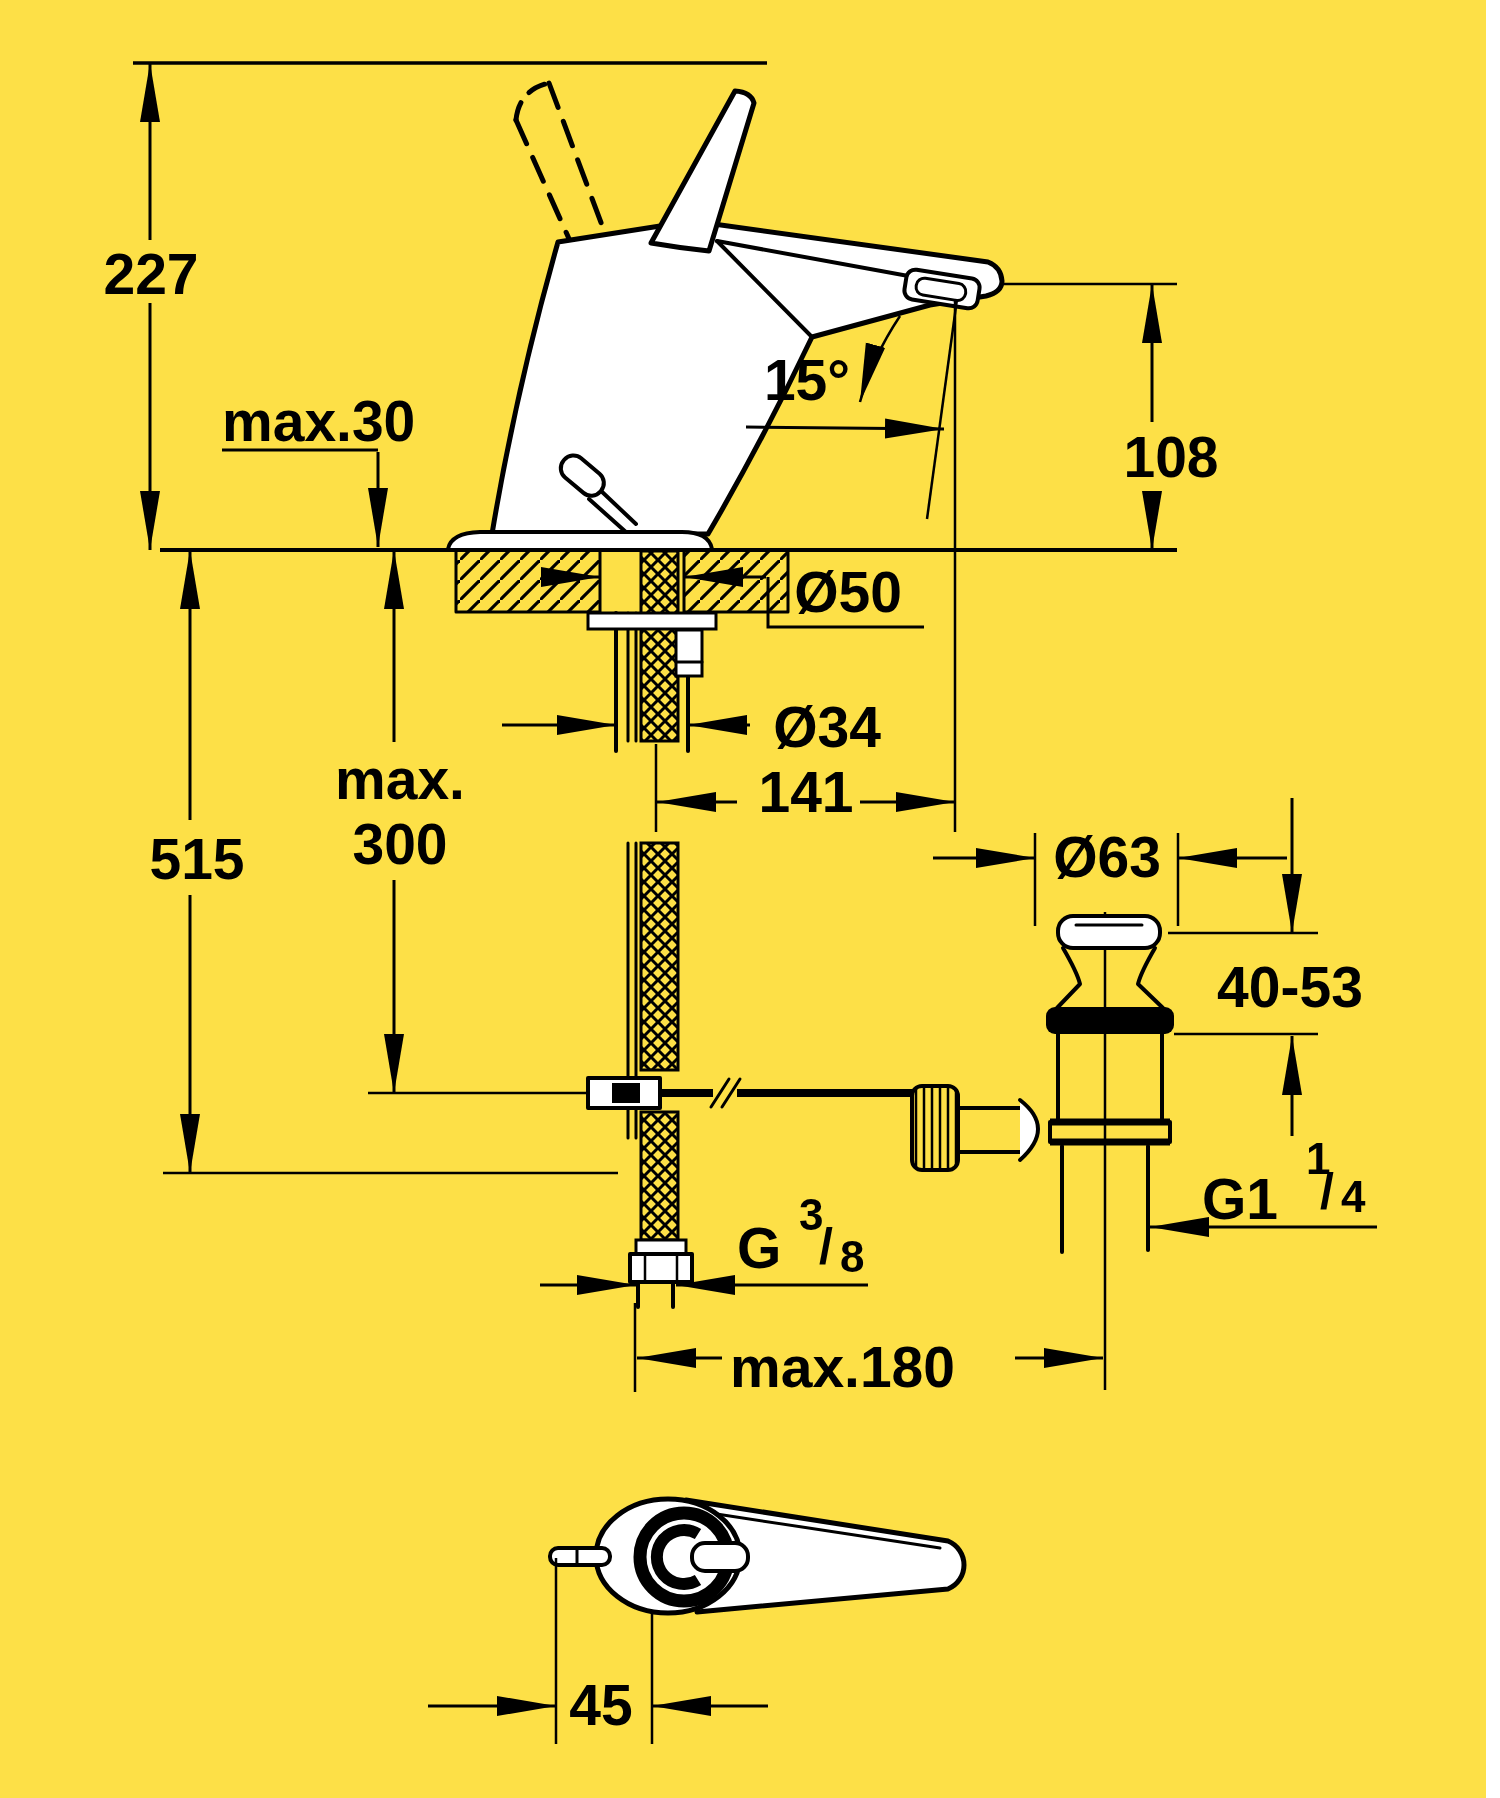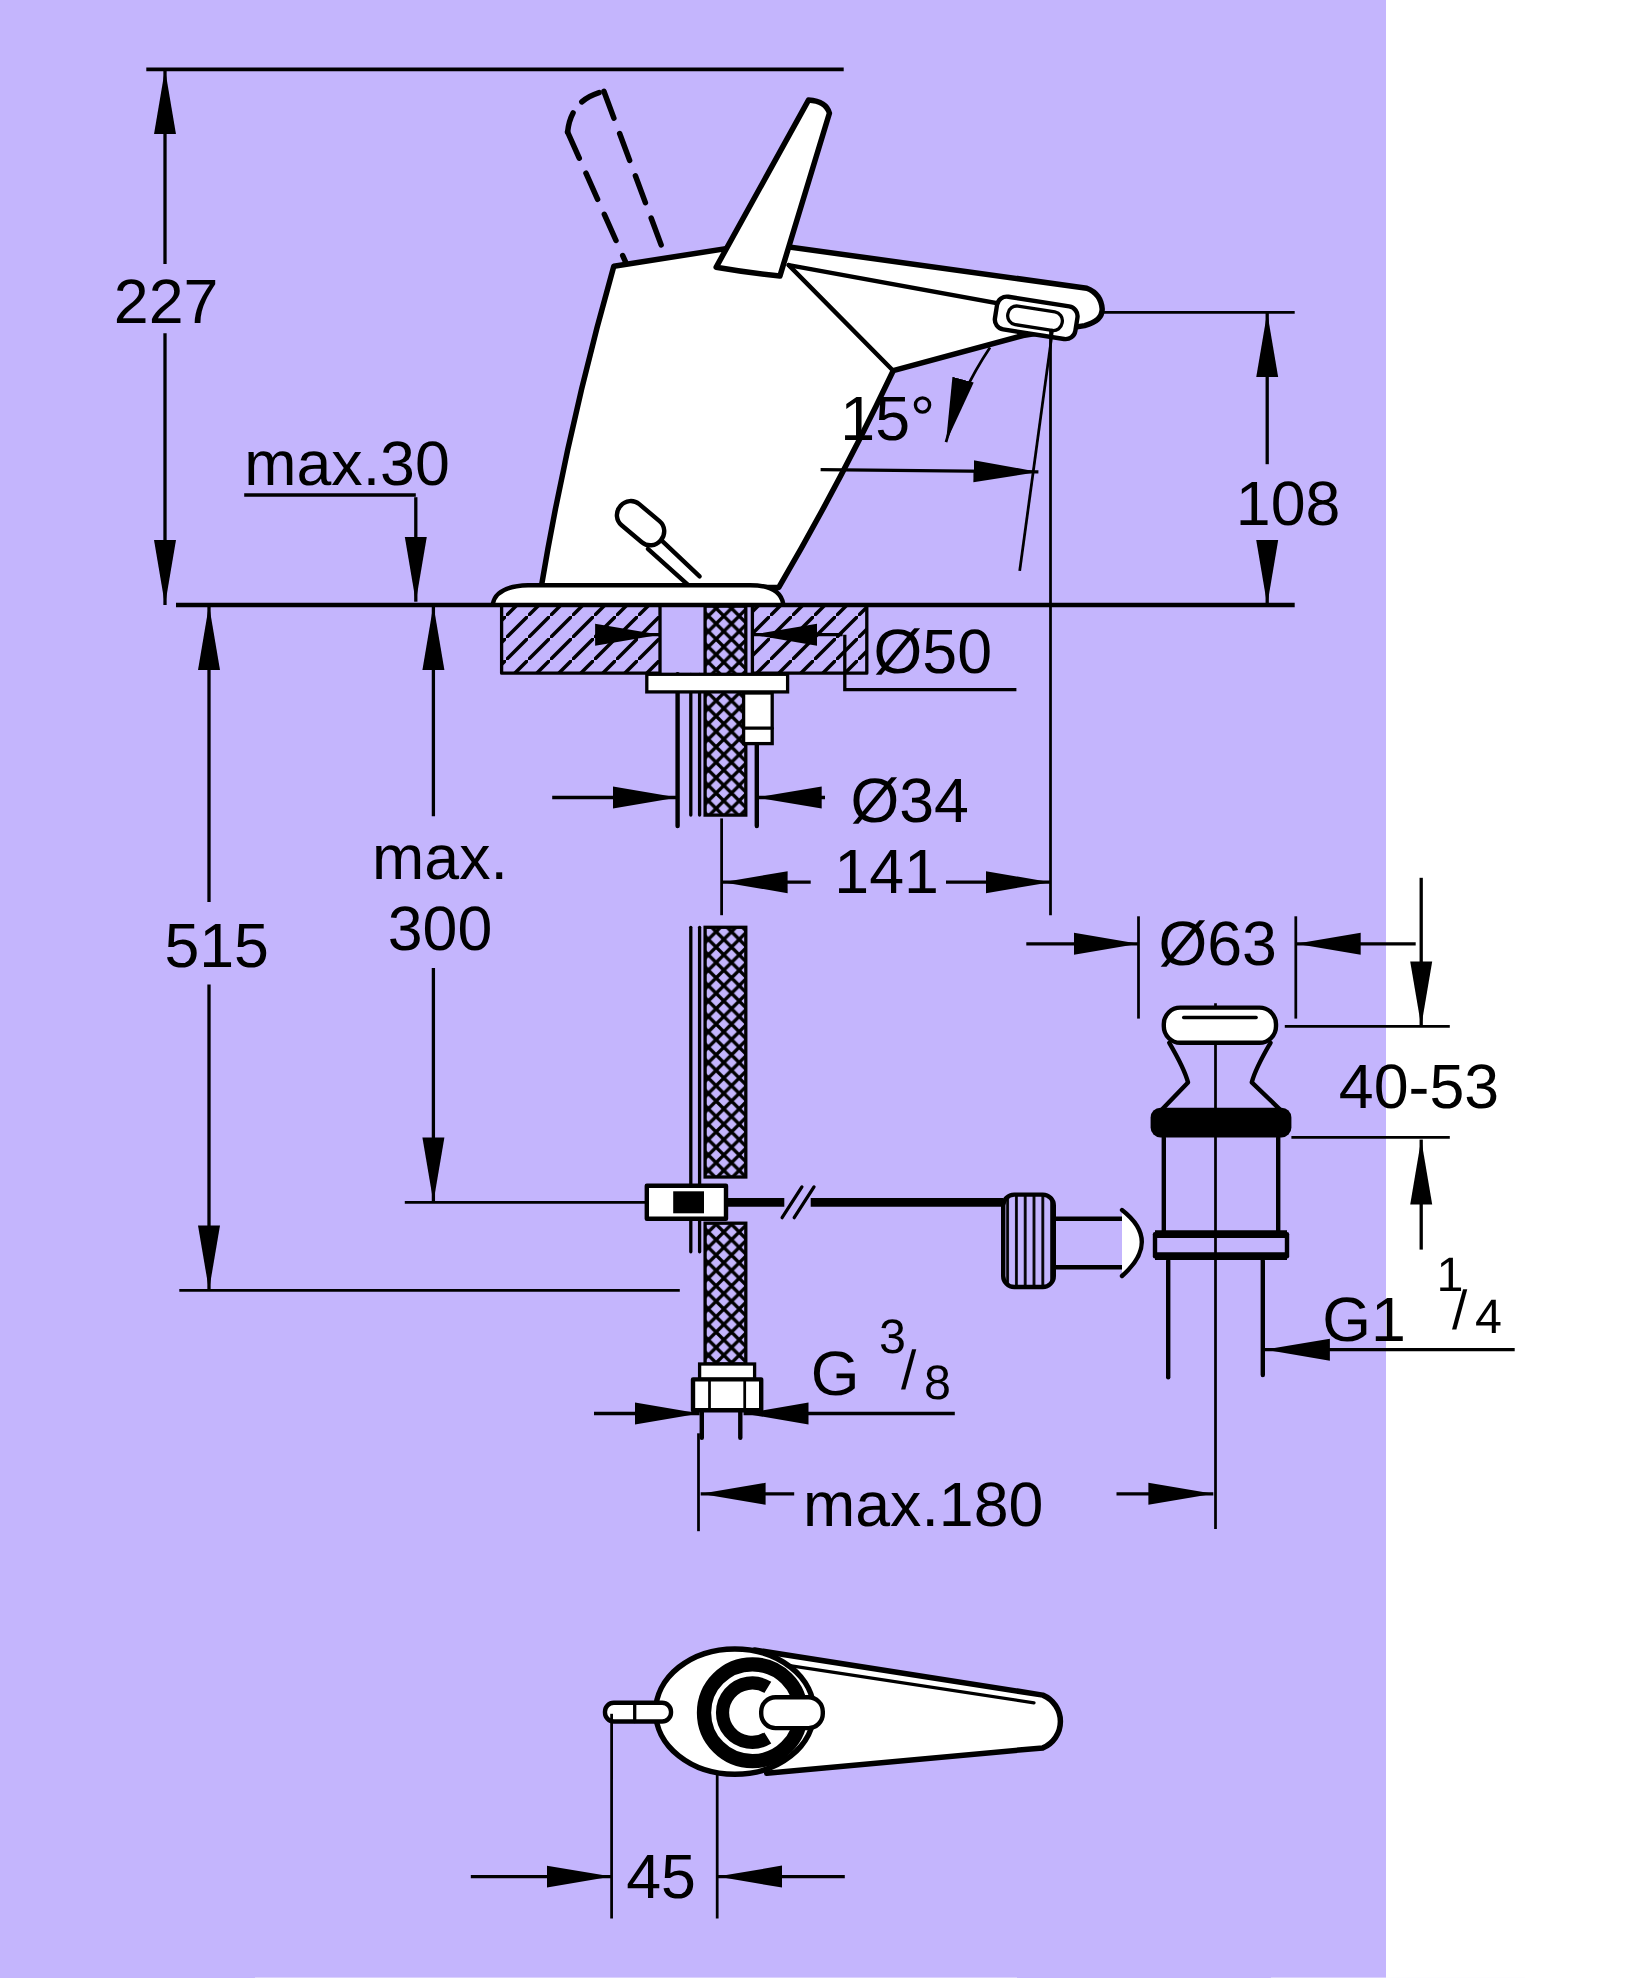--- a/index.html
+++ b/index.html
@@ -1,16 +1,16 @@
 <!DOCTYPE html>
 <html><head>
 <meta charset="utf-8">
 <style>
   html,body{margin:0;padding:0;background:#ffffff;}
-  .stage{width:1260px;height:1798px;position:relative;background:#c4b5fd;}
+  .stage{width:1486px;height:1798px;position:relative;background:#fde047;font-weight:bold;}
   svg{display:block;}
   text{font-family:"Liberation Sans","DejaVu Sans",sans-serif;fill:#000;}
   .t56{font-size:57px;}
   .t52{font-size:50px;}
   .t44{font-size:44px;}
   .mid{text-anchor:middle;}
   .obj{stroke:#000;fill:none;stroke-width:5;stroke-linecap:round;stroke-linejoin:round;}
   .obj4{stroke:#000;fill:none;stroke-width:4;stroke-linecap:round;stroke-linejoin:round;}
   .obj3{stroke:#000;fill:none;stroke-width:3;stroke-linecap:round;}
   .dim{stroke:#000;fill:none;stroke-width:3;}

